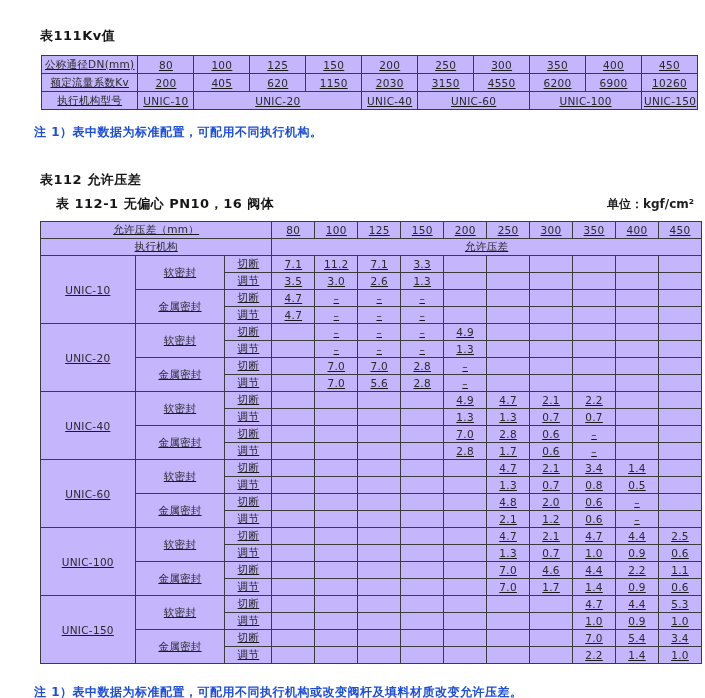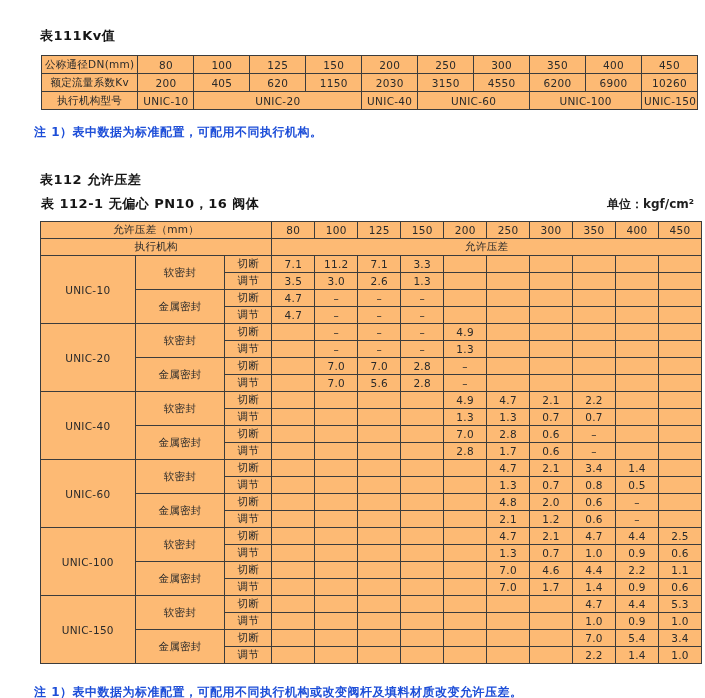--- a/index.html
+++ b/index.html
@@ -26,21 +26,22 @@
   }
   .note {
     font-size: 12px;
     font-weight: bold;
     color: #1d4ed8;
     letter-spacing: 0.5px;
   }
   table {
     border-collapse: collapse;
     table-layout: fixed;
-    background: #fdba74;
+    background: #c4b5fd;
+    text-decoration: underline;
   }
   #kv-table {
     margin: 10px 0 0 8px;
     width: 657px;
   }
   #pressure-table {
     margin: 8px 0 0 7px;
     width: 662px;
   }
   td {
@@ -133,21 +134,21 @@
           <td colspan="1">UNIC-150</td>
         </tr>
       </tbody>
   </table>
 
   <div class="note mt-note1">注 1）表中数据为标准配置，可配用不同执行机构。</div>
 
   <div class="doc-title mt-t112">表112 允许压差</div>
 
   <div class="subtitle-row">
-    <div class="doc-title" style="margin-left:1px;">表 112-1 无偏心 PN10，16 阀体</div>
+    <div class="doc-title" style="margin-left:16px;">表 112-1 无偏心 PN10，16 阀体</div>
     <div class="unit-label">单位：kgf/cm²</div>
   </div>
 
   <table id="pressure-table">
     <colgroup>
       <col style="width:14.3%">
         <col style="width:13.6%">
         <col style="width:7.1%">
       <col style="width:6.5%">
         <col style="width:6.5%">

